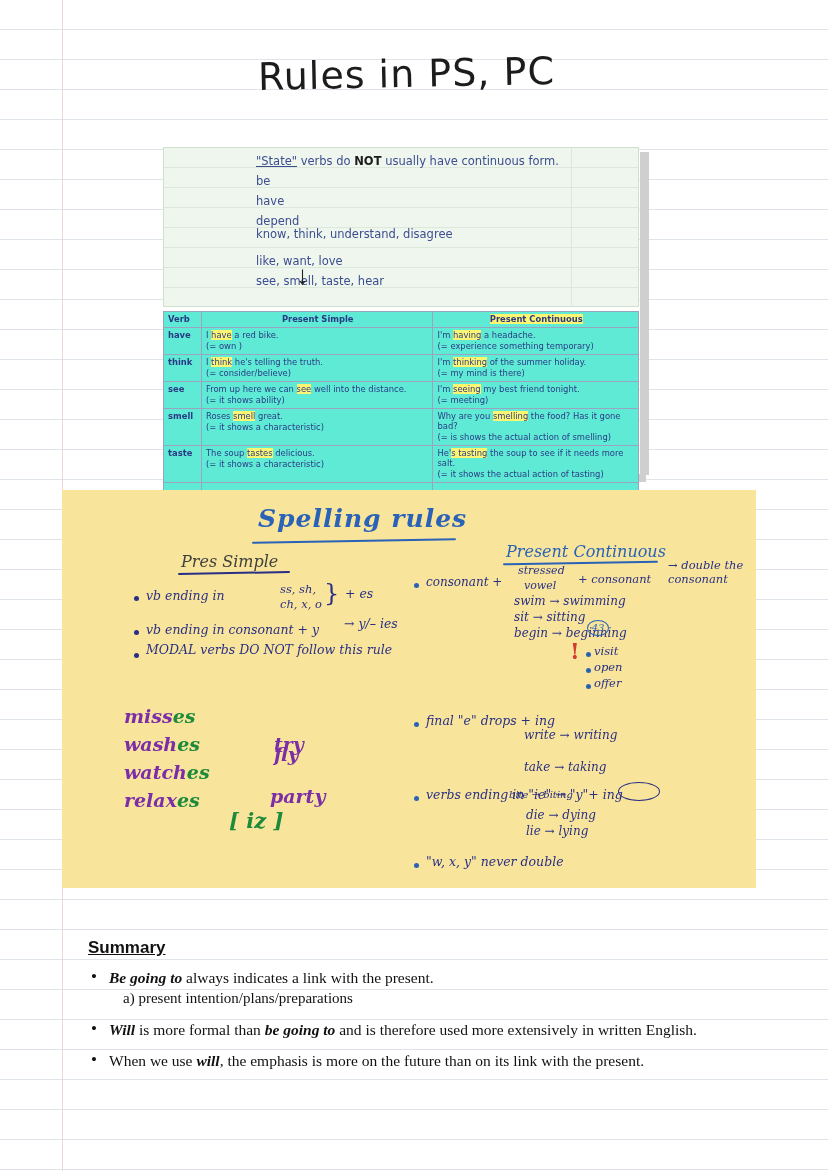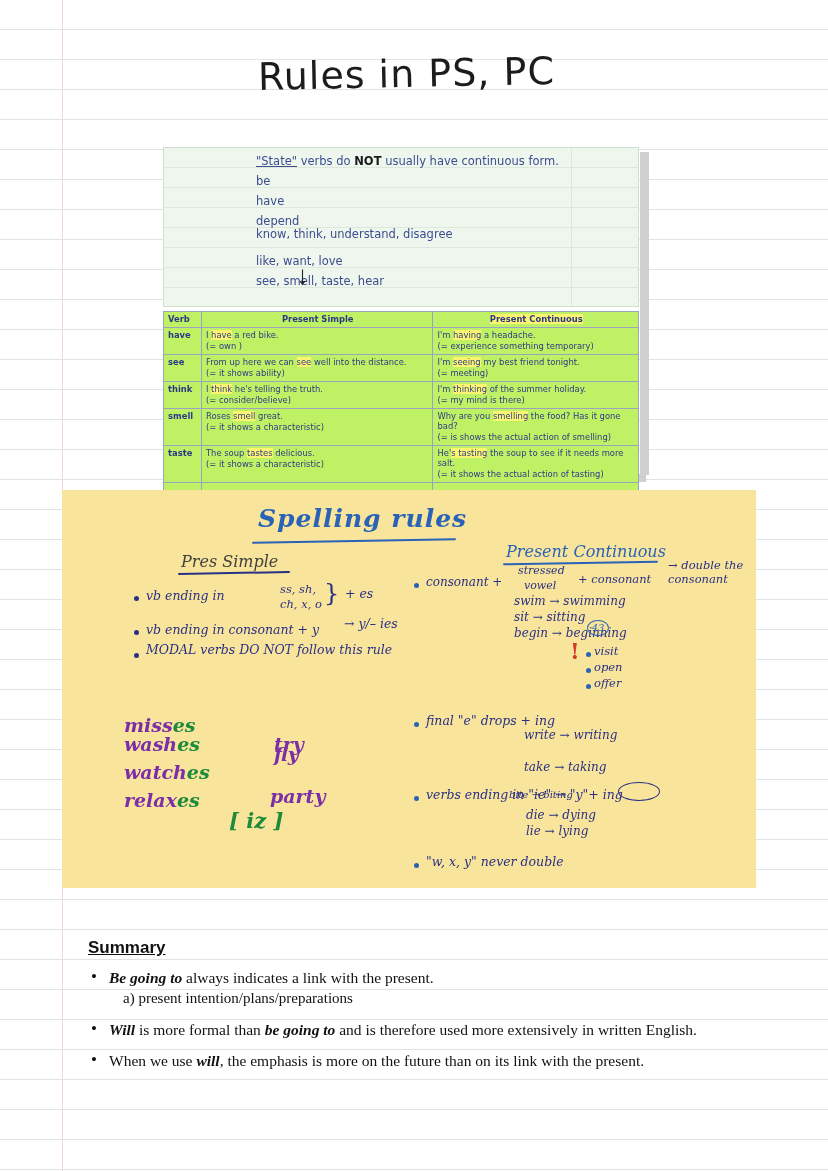--- a/index.html
+++ b/index.html
@@ -63,21 +63,21 @@
     font-size:26px; color:#222; line-height:1;
   }
 
   
   .verb-table {
     position:absolute; left:163px; top:311px; width:476px;
     border-collapse:collapse;
     font-family:"DejaVu Sans", sans-serif;
     font-size:8.4px;
     color:#2b3a86;
-    background:#bef264;
+    background:#5eead4;
   }
   .verb-table td, .verb-table th {
     border:1px solid #9aa3c0;
     vertical-align:top;
     padding:2px 3px 3px 4px;
   }
   .verb-table .c-verb { width:38px; font-weight:700; }
   .verb-table .c-ps   { width:232px; }
   .verb-table .c-pc   { width:206px; }
   .verb-table thead th { text-align:center; font-size:8.4px; font-weight:700; }
@@ -232,39 +232,39 @@
       <td class="c-ps">
         <span>I </span><span class="hl">have</span><span> a red bike.</span>
         <span class="note">(= own )</span>
       </td>
       <td class="c-pc">
         <span>I'm </span><span class="hl">having</span><span> a headache.</span>
         <span class="note">(= experience something temporary)</span>
       </td>
     </tr>
     <tr>
+      <td class="c-verb">think</td>
+      <td class="c-ps">
+        <span>I </span><span class="hl">think</span><span> he's telling the truth.</span>
+        <span class="note">(= consider/believe)</span>
+      </td>
+      <td class="c-pc">
+        <span>I'm </span><span class="hl">thinking</span><span> of the summer holiday.</span>
+        <span class="note">(= my mind is there)</span>
+      </td>
+    </tr>
+    <tr>
       <td class="c-verb">see</td>
       <td class="c-ps">
         <span>From up here we can </span><span class="hl">see</span><span> well into the distance.</span>
         <span class="note">(= it shows ability)</span>
       </td>
       <td class="c-pc">
         <span>I'm </span><span class="hl">seeing</span><span> my best friend tonight.</span>
         <span class="note">(= meeting)</span>
-      </td>
-    </tr>
-    <tr>
-      <td class="c-verb">think</td>
-      <td class="c-ps">
-        <span>I </span><span class="hl">think</span><span> he's telling the truth.</span>
-        <span class="note">(= consider/believe)</span>
-      </td>
-      <td class="c-pc">
-        <span>I'm </span><span class="hl">thinking</span><span> of the summer holiday.</span>
-        <span class="note">(= my mind is there)</span>
       </td>
     </tr>
     <tr>
       <td class="c-verb">smell</td>
       <td class="c-ps">
         <span>Roses </span><span class="hl">smell</span><span> great.</span>
         <span class="note">(= it shows a characteristic)</span>
       </td>
       <td class="c-pc">
         <span>Why are you </span><span class="hl">smelling</span><span> the food? Has it gone bad?</span>
@@ -304,21 +304,21 @@
   <div class="brace" style="left:262px; top:89px;">}</div>
   <div class="y-item" style="left:283px; top:96px;">+  es</div>
 
   <div class="bullet" style="left:72px; top:140px;"></div>
   <div class="y-item" style="left:84px; top:132px;">vb ending in   consonant + y</div>
   <div class="y-item" style="left:282px; top:126px;">→ y/– ies</div>
 
   <div class="bullet" style="left:72px; top:163px;"></div>
   <div class="y-item" style="left:84px; top:152px;">MODAL verbs  DO NOT follow this rule</div>
 
-  <div class="purple" style="left:62px; top:224px;">
+  <div class="purple" style="left:62px; top:215px;">
     <span>miss</span><span class="green">es</span>
   </div>
   <div class="purple" style="left:62px; top:243px;">
     <span>wash</span><span class="green">es</span>
   </div>
   <div class="purple" style="left:62px; top:271px;">
     <span>watch</span><span class="green">es</span>
   </div>
   <div class="purple" style="left:62px; top:299px;">
     <span>relax</span><span class="green">es</span>

